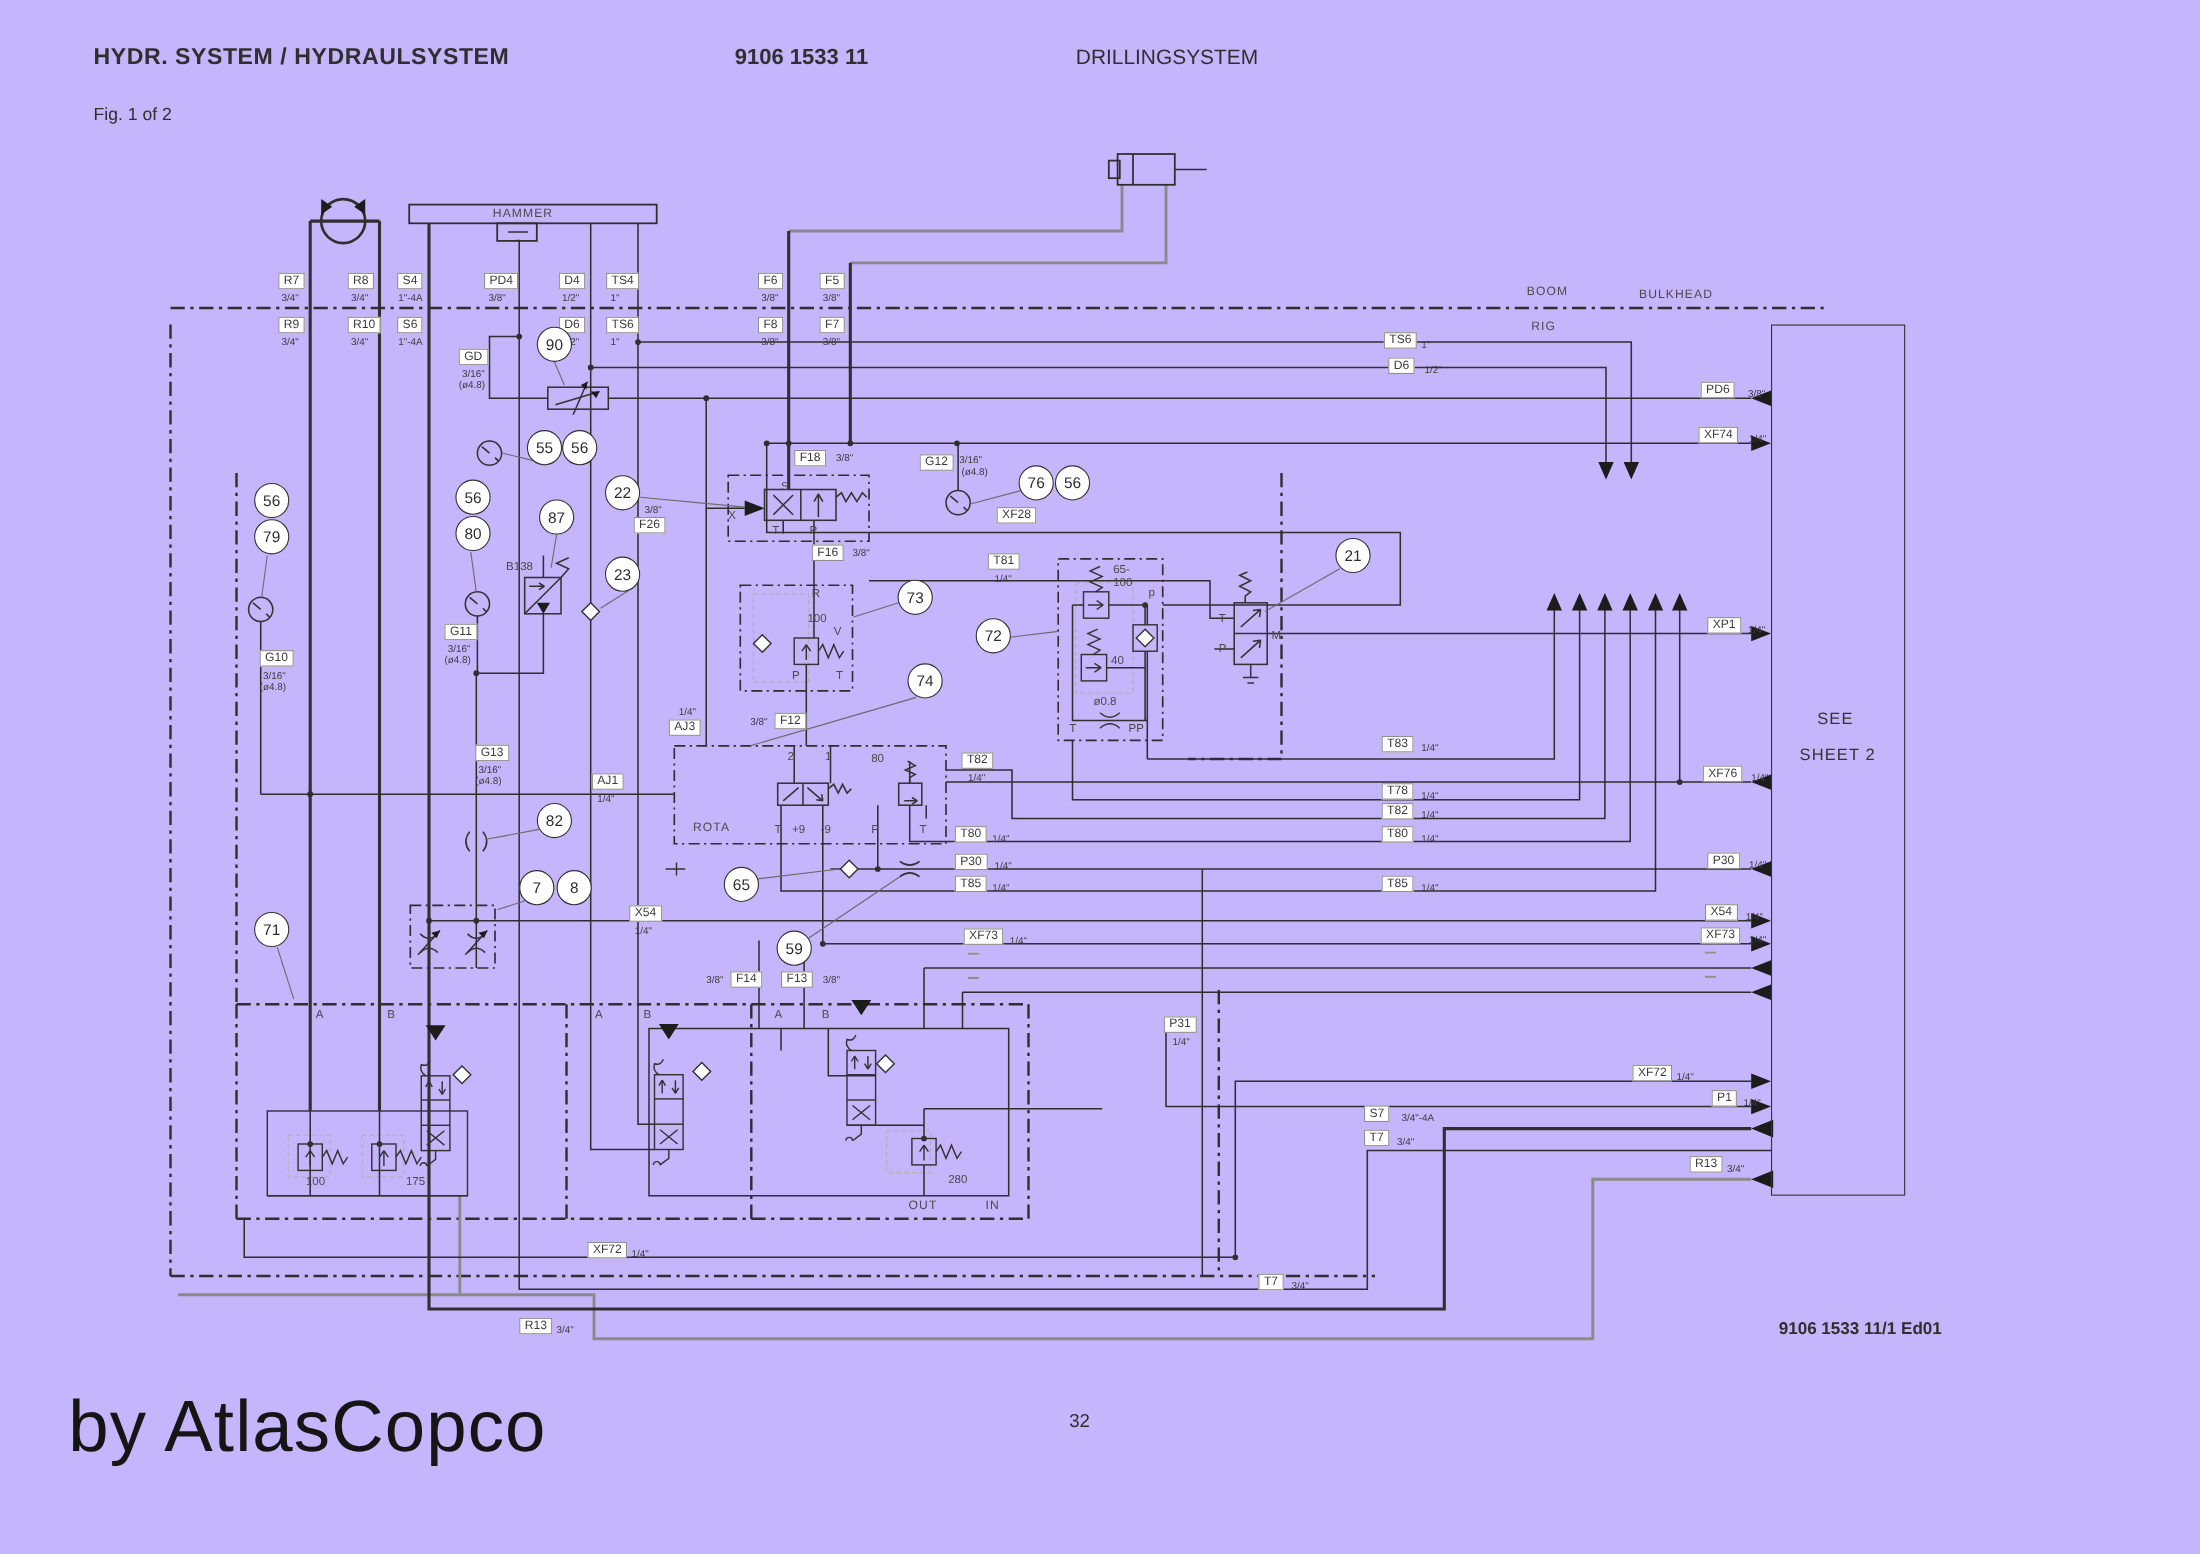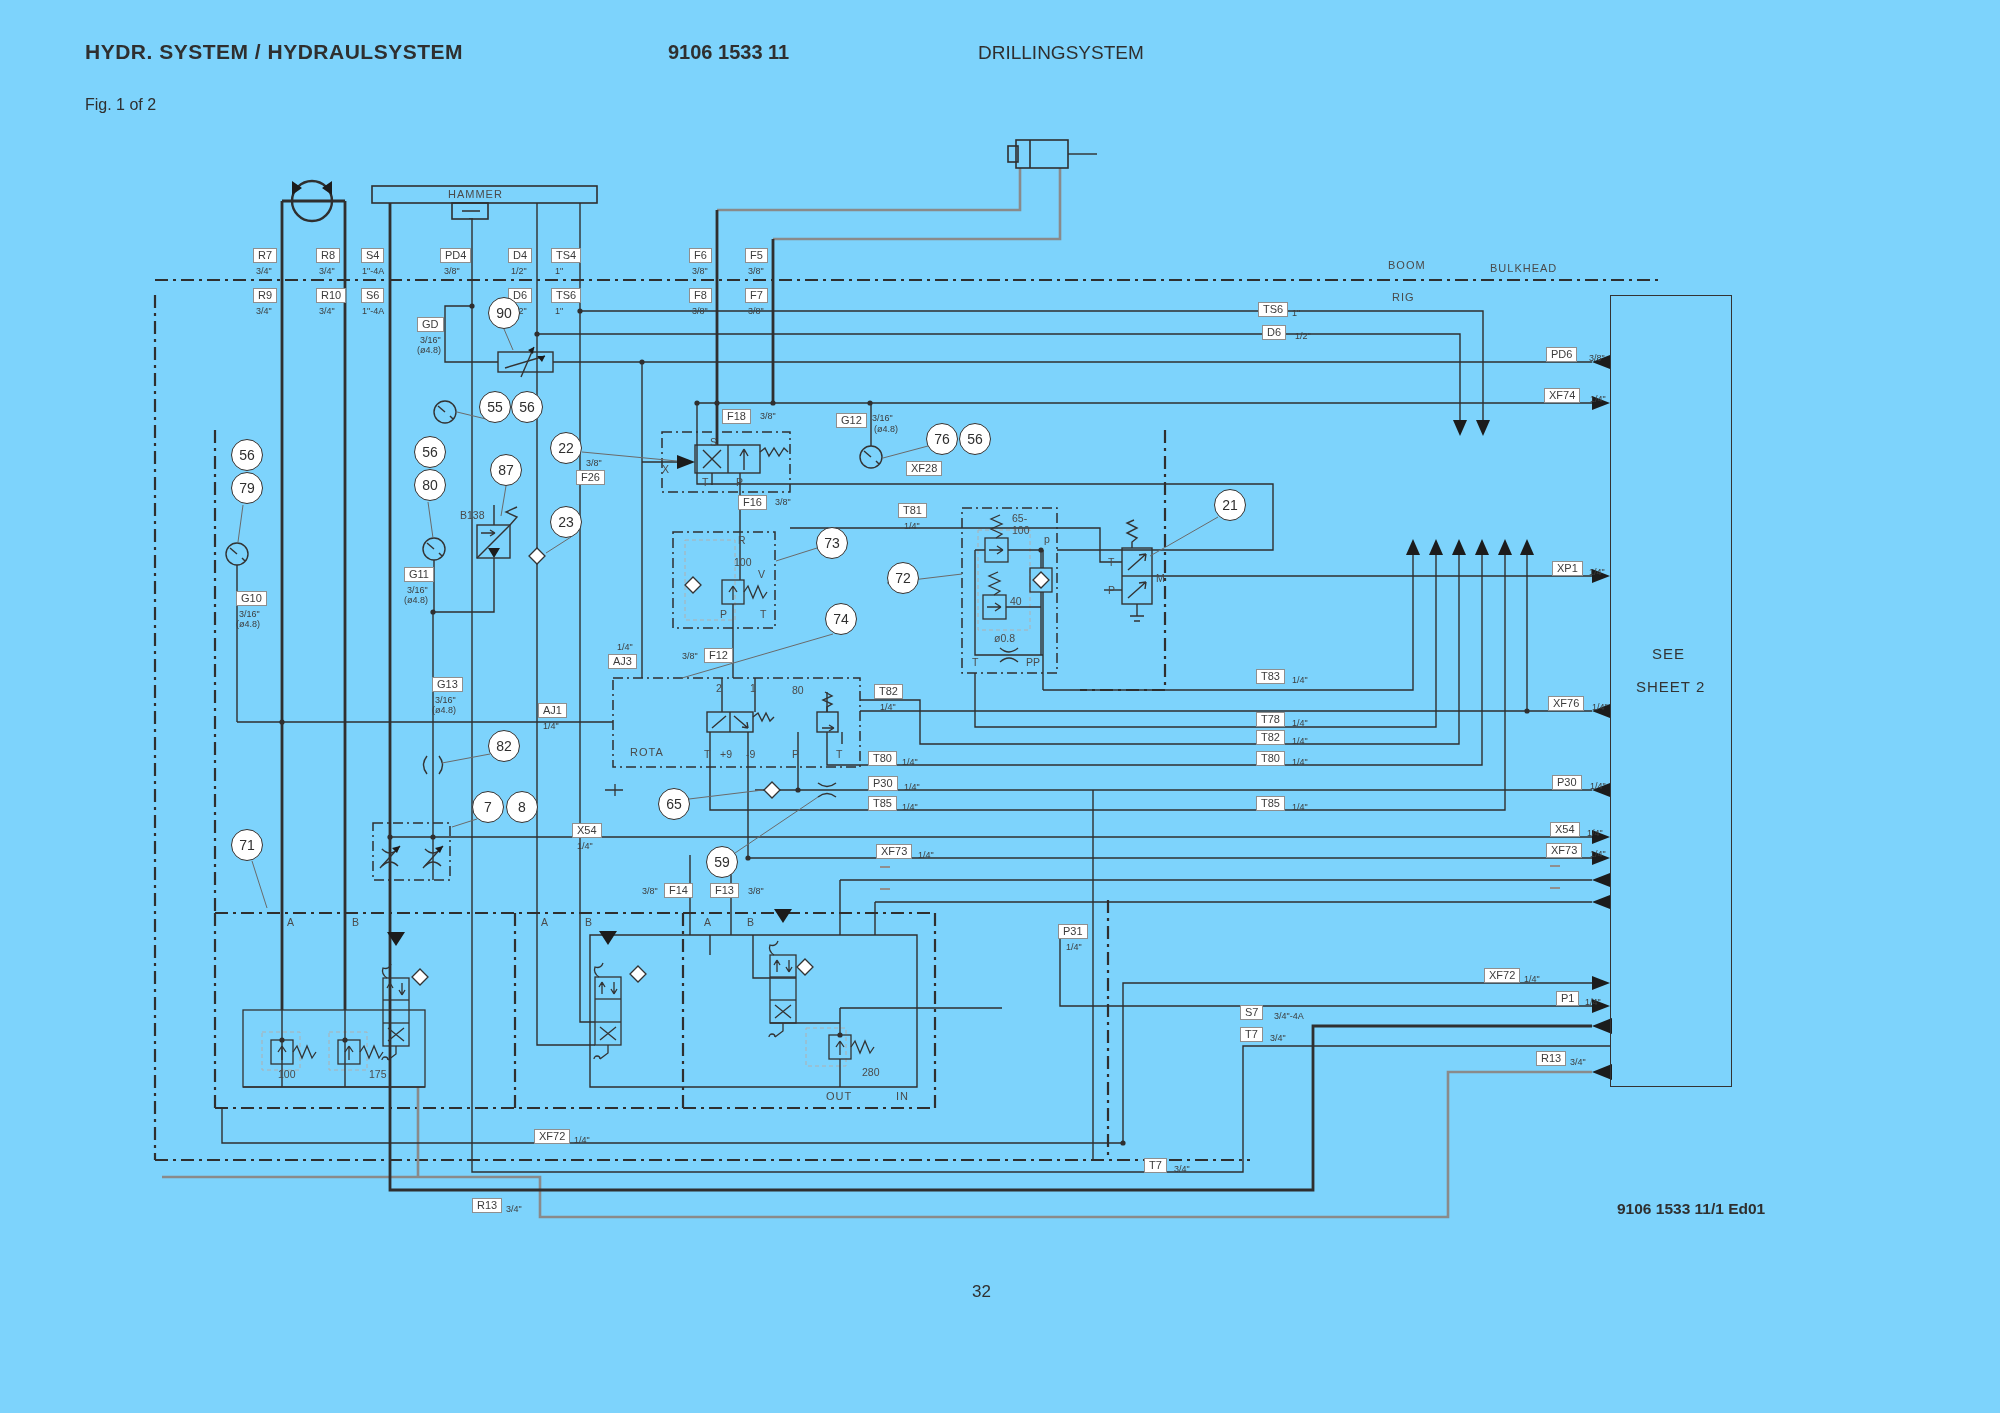--- a/index.html
+++ b/index.html
@@ -1,16 +1,16 @@
 <!DOCTYPE html>
 <html><head>
 <meta charset="utf-8">
 <style>
   html,body{margin:0;padding:0;background:#fff;}
-  .page{position:relative;width:2000px;height:1413px;background:#7dd3fc;overflow:hidden;
+  .page{position:relative;width:2000px;height:1413px;background:#c4b5fd;overflow:hidden;
         font-family:"Liberation Sans",sans-serif;color:#2f2f2f;}
   svg.wire{position:absolute;left:0;top:0;}
   .t{position:absolute;white-space:nowrap;}
   .hdr-title{left:85px;top:40px;font-size:21px;font-weight:bold;letter-spacing:.5px;}
   .hdr-num{left:668px;top:41px;font-size:20px;font-weight:bold;}
   .hdr-sys{left:978px;top:42px;font-size:19px;}
   .fig{left:85px;top:96px;font-size:16px;}
   .lbl{position:absolute;border:1px solid #8f8f8f;background:#fff;color:#3c3c3c;
        font-size:11px;line-height:13px;padding:0 4px;white-space:nowrap;}
   .sz{position:absolute;font-size:9px;color:#3c3c3c;white-space:nowrap;line-height:10px;}
@@ -323,20 +323,21 @@
     <path d="M477 819 L452 827"></path>
         <path d="M689 799 L763 790"></path>
     <path d="M735 853 L818 797"></path>
   </g>
 </svg>
 
 <div class="t hdr-title">HYDR. SYSTEM / HYDRAULSYSTEM</div>
 <div class="t hdr-num">9106 1533 11</div>
 <div class="t hdr-sys">DRILLINGSYSTEM</div>
 <div class="t fig">Fig. 1 of 2</div>
+<div class="t wm">by AtlasCopco</div>
 <div class="t pageno">32</div>
 <div class="t ed">9106 1533 11/1 Ed01</div>
 
 <div class="zone" style="left:448px;top:188px;">HAMMER</div>
 <div class="zone" style="left:1388px;top:259px;">BOOM</div>
 <div class="zone" style="left:1490px;top:262px;">BULKHEAD</div>
 <div class="zone" style="left:1392px;top:291px;">RIG</div>
 <div class="sheetbox"></div>
 <div class="t see1">SEE</div>
 <div class="t see2">SHEET 2</div>

